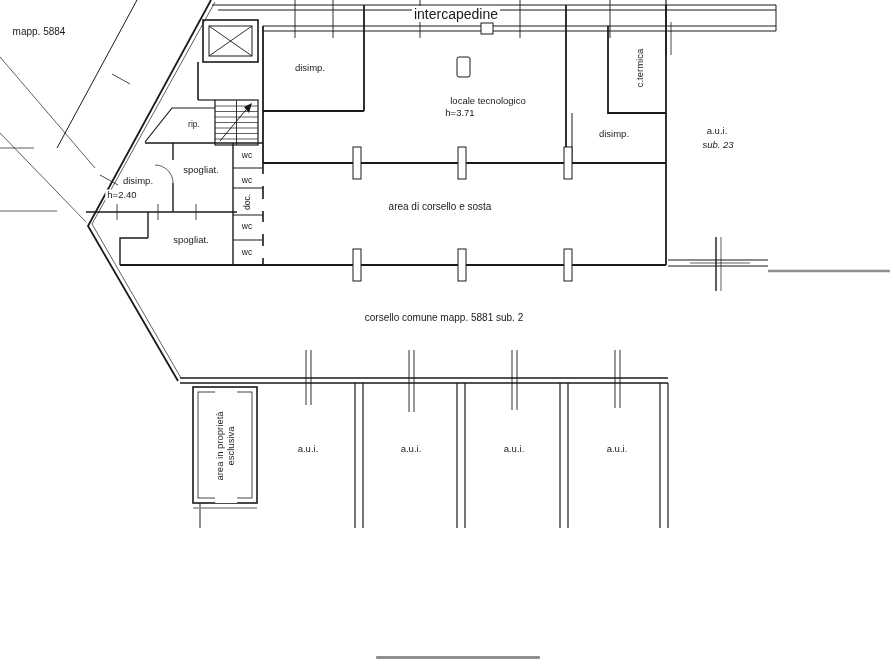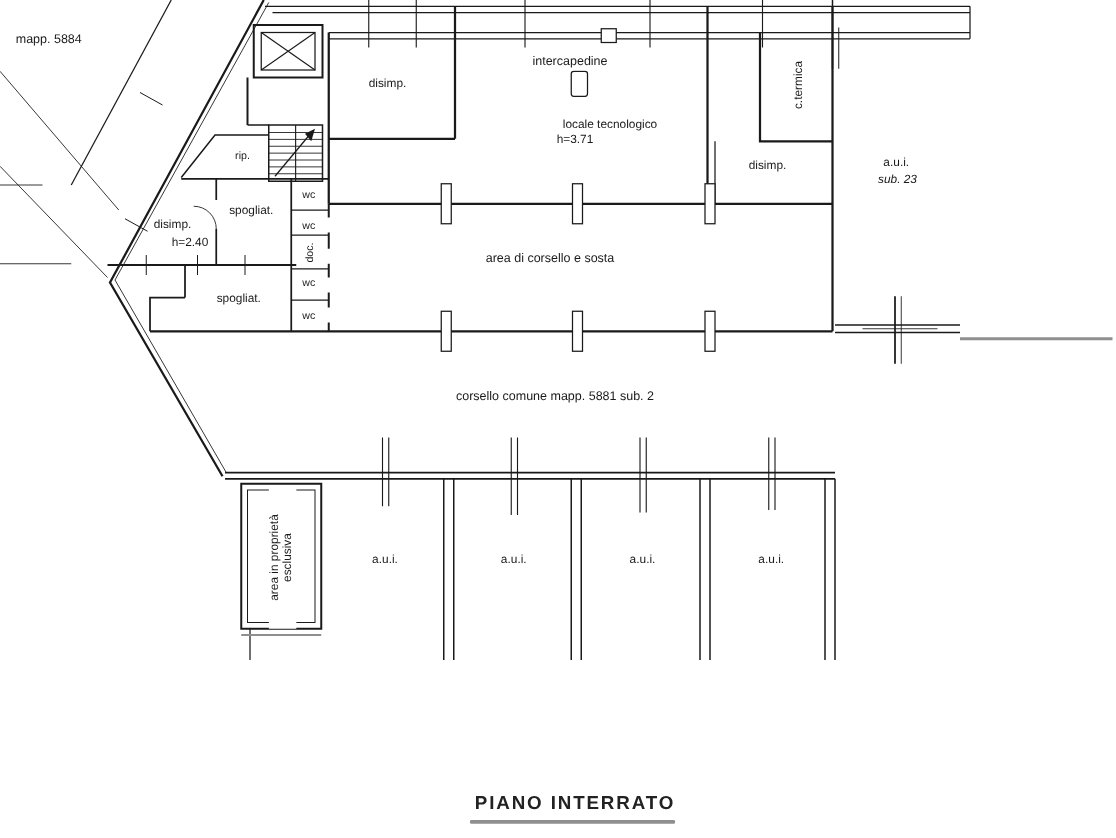--- a/index.html
+++ b/index.html
@@ -172,21 +172,21 @@
         <line x1="512" y1="350" x2="512" y2="410" stroke-width="0.9"></line>
         <line x1="517" y1="350" x2="517" y2="410" stroke-width="0.9"></line>
         <line x1="615" y1="350" x2="615" y2="408" stroke-width="0.9"></line>
         <line x1="620" y1="350" x2="620" y2="408" stroke-width="0.9"></line>
       </g>
     </g>
   </svg>
 
   <div class="lbl" style="left:39px;top:32px;font-size:10px;">mapp. 5884</div>
 
-  <div class="lbl" style="left:456px;top:14px;font-size:10px;margin-top:36px;">intercapedine</div>
+  <div class="lbl" style="left:456px;top:14px;font-size:14px;">intercapedine</div>
 
   <div class="lbl" style="left:310px;top:68px;">disimp.</div>
 
   <div class="lbl" style="left:488px;top:101px;">locale tecnologico</div>
   <div class="lbl" style="left:460px;top:113px;">h=3.71</div>
 
   <div class="lbl v" style="left:640px;top:68px;">c.termica</div>
 
   <div class="lbl" style="left:614px;top:134px;">disimp.</div>
 
@@ -197,34 +197,33 @@
 
   <div class="lbl" style="left:201px;top:170px;">spogliat.</div>
 
   <div class="lbl small" style="left:247px;top:156px;">wc</div>
   <div class="lbl small" style="left:247px;top:181px;">wc</div>
   <div class="lbl small v" style="left:248px;top:202px;">doc.</div>
   <div class="lbl small" style="left:247px;top:227px;">wc</div>
   <div class="lbl small" style="left:247px;top:253px;">wc</div>
 
   <div class="lbl" style="left:138px;top:181px;">disimp.</div>
-  <div class="lbl" style="left:152px;top:195px;">h=2.40</div>
+  <div class="lbl" style="left:122px;top:195px;">h=2.40</div>
 
   <div class="lbl" style="left:191px;top:240px;">spogliat.</div>
 
   <div class="lbl" style="left:440px;top:207px;font-size:10px;">area di corsello e sosta</div>
 
   <div class="lbl" style="left:444px;top:318px;font-size:10px;">corsello comune mapp. 5881 sub. 2</div>
 
   <div class="lbl v multiline" style="left:226px;top:446px;width:110px;">
     <div>area in proprietà</div>
     <div>esclusiva</div>
   </div>
 
   <div class="lbl" style="left:308px;top:449px;">a.u.i.</div>
   <div class="lbl" style="left:411px;top:449px;">a.u.i.</div>
   <div class="lbl" style="left:514px;top:449px;">a.u.i.</div>
   <div class="lbl" style="left:617px;top:449px;">a.u.i.</div>
 
-  <div class="title">PIANO INTERRATO</div>
   <div class="title-underline"></div>
 
 </div>
 
 </body></html>

